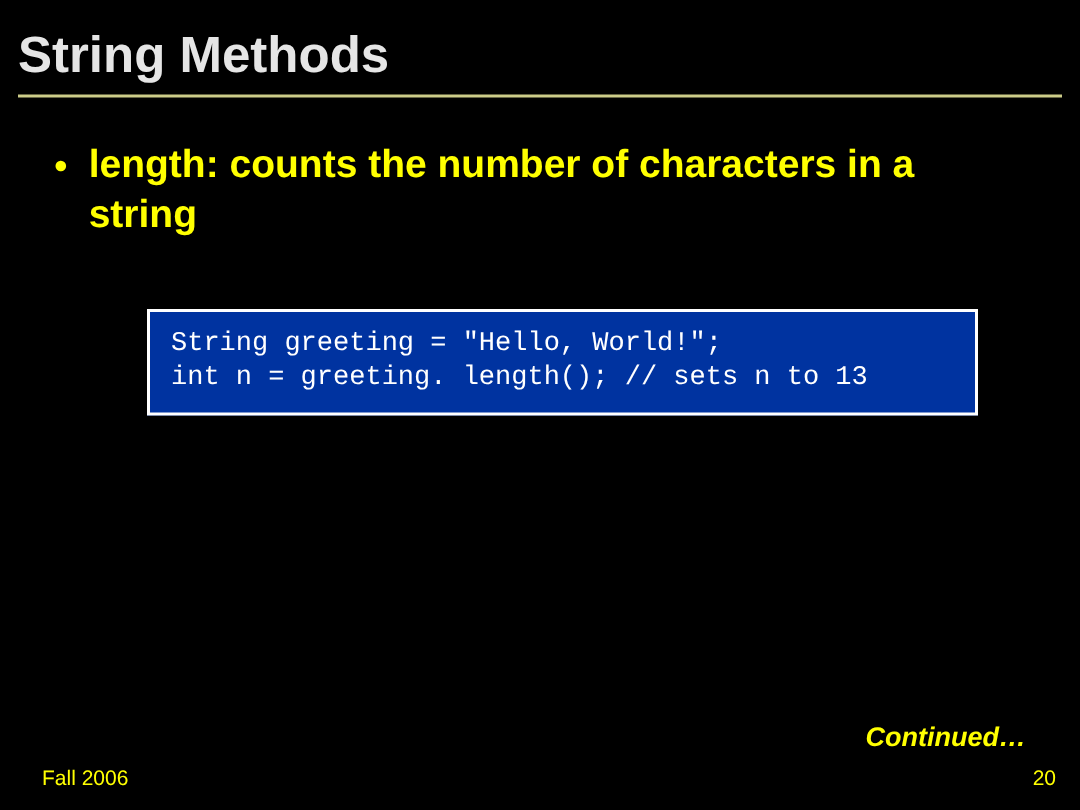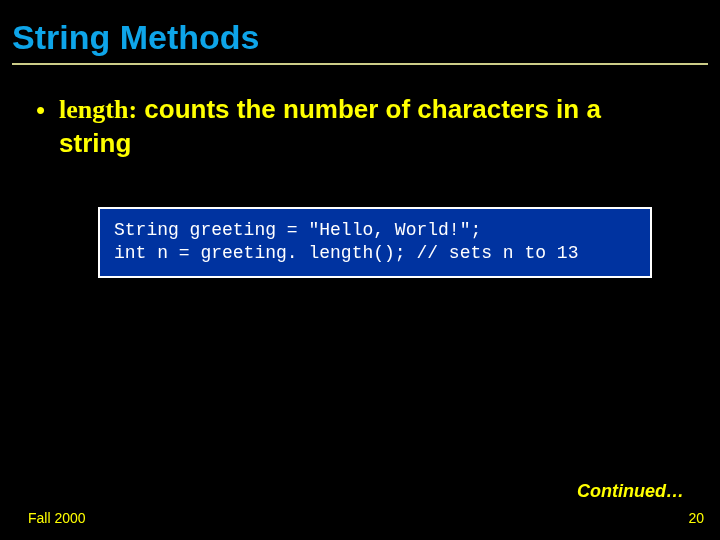--- a/index.html
+++ b/index.html
@@ -12,21 +12,21 @@
   }
   .slide {
     width: 720px;
     height: 540px;
     position: relative;
     padding: 18px 12px 0 12px;
   }
   .title {
     font-size: 34px;
     font-weight: bold;
-    color: #0ea5e9;
+    color: #e5e5e5;
     padding-bottom: 6px;
     border-bottom: 2px solid #cccc88;
     margin-bottom: 28px;
   }
   .bullet-row {
     display: flex;
     align-items: flex-start;
     padding-left: 24px;
     padding-right: 30px;
     margin-bottom: 48px;
@@ -39,21 +39,21 @@
     margin-top: 2px;
   }
   .bullet-text {
     font-size: 26px;
     font-weight: bold;
     color: #ffff00;
     line-height: 1.25;
     flex: 1;
   }
   .bullet-text .code-inline {
-    font-family: Liberation Serif, serif;
+    font-family: Liberation Sans, sans-serif;
     font-weight: bold;
   }
   .code-box {
     margin-left: 86px;
     margin-right: 56px;
     border: 2px solid #ffffff;
     background: #0033a0;
     padding: 10px 14px 12px 14px;
   }
   .code-box pre {
@@ -110,16 +110,16 @@
     </div>
   </div>
 
   <div class="code-box">
     <pre>String greeting = "Hello, World!";
 int n = greeting. length(); // sets n to 13</pre>
   </div>
 
   <div class="continued">Continued…</div>
 
-  <div class="footer-left">Fall 2000</div>
+  <div class="footer-left">Fall 2006</div>
   <div class="footer-right">20</div>
 
 </div>
 
 </body></html>

